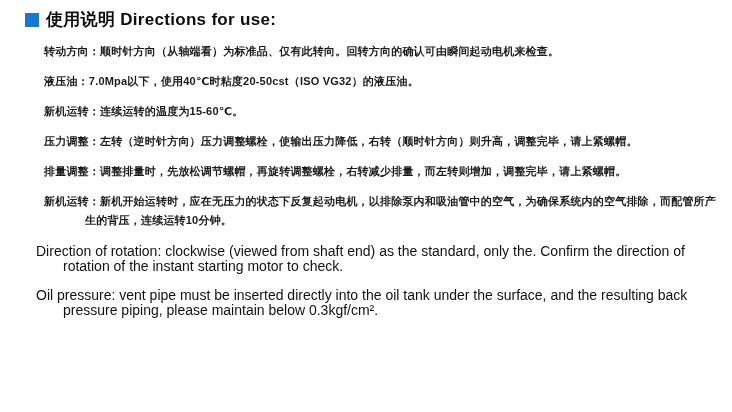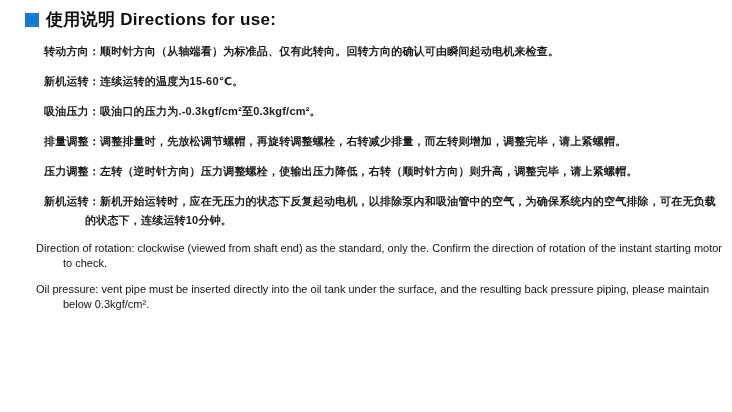--- a/index.html
+++ b/index.html
@@ -45,44 +45,44 @@
     text-indent:-41px;
     letter-spacing:0.2px;
     white-space:normal;
   }
   
   .en-section{
     margin-top:9px;
     padding-left:11px;   
   }
   .en-line{
-    font-size:11px;
+    font-size:14px;
     line-height:14.9px;
     color:#111;
     padding-left:27px;   
     text-indent:-27px;
   }
 </style>
 </head>
 <body>
 
 <div class="page">
 
   <div class="title-row">
     <span class="title-square"></span>
     <span class="title-text">使用说明 Directions for use:</span>
   </div>
 
   <div class="cn-section">
     <p class="cn-line"><span>转动方向：</span><span>顺时针方向（从轴端看）为标准品、仅有此转向。回转方向的确认可由瞬间起动电机来检查。</span></p>
+    <p class="cn-line"><span>液压油：</span><span>7.0Mpa以下，使用40℃时粘度20-50cst（ISO VG32）的液压油。</span></p>
     <p class="cn-line"><span>新机运转：</span><span>连续运转的温度为15-60℃。</span></p>
-    <p class="cn-line"><span>吸油压力：</span><span>吸油口的压力为.-0.3kgf/cm²至0.3kgf/cm²。</span></p>
+    <p class="cn-line"><span>压力调整：</span><span>左转（逆时针方向）压力调整螺栓，使输出压力降低，右转（顺时针方向）则升高，调整完毕，请上紧螺帽。</span></p>
     <p class="cn-line"><span>排量调整：</span><span>调整排量时，先放松调节螺帽，再旋转调整螺栓，右转减少排量，而左转则增加，调整完毕，请上紧螺帽。</span></p>
-    <p class="cn-line"><span>压力调整：</span><span>左转（逆时针方向）压力调整螺栓，使输出压力降低，右转（顺时针方向）则升高，调整完毕，请上紧螺帽。</span></p>
-    <p class="cn-line"><span>新机运转：</span><span>新机开始运转时，应在无压力的状态下反复起动电机，以排除泵内和吸油管中的空气，为确保系统内的空气排除，可在无负载的状态下，连续运转10分钟。</span></p>
+    <p class="cn-line"><span>新机运转：</span><span>新机开始运转时，应在无压力的状态下反复起动电机，以排除泵内和吸油管中的空气，为确保系统内的空气排除，而配管所产生的背压，连续运转10分钟。</span></p>
   </div>
 
   <div class="en-section">
     <p class="en-line">Direction of rotation: clockwise (viewed from shaft end) as the standard, only the. Confirm the direction of rotation of the instant starting motor to check.</p>
     <p class="en-line">Oil pressure: vent pipe must be inserted directly into the oil tank under the surface, and the resulting back pressure piping, please maintain below 0.3kgf/cm².</p>
 
   </div>
 
 </div>
 

